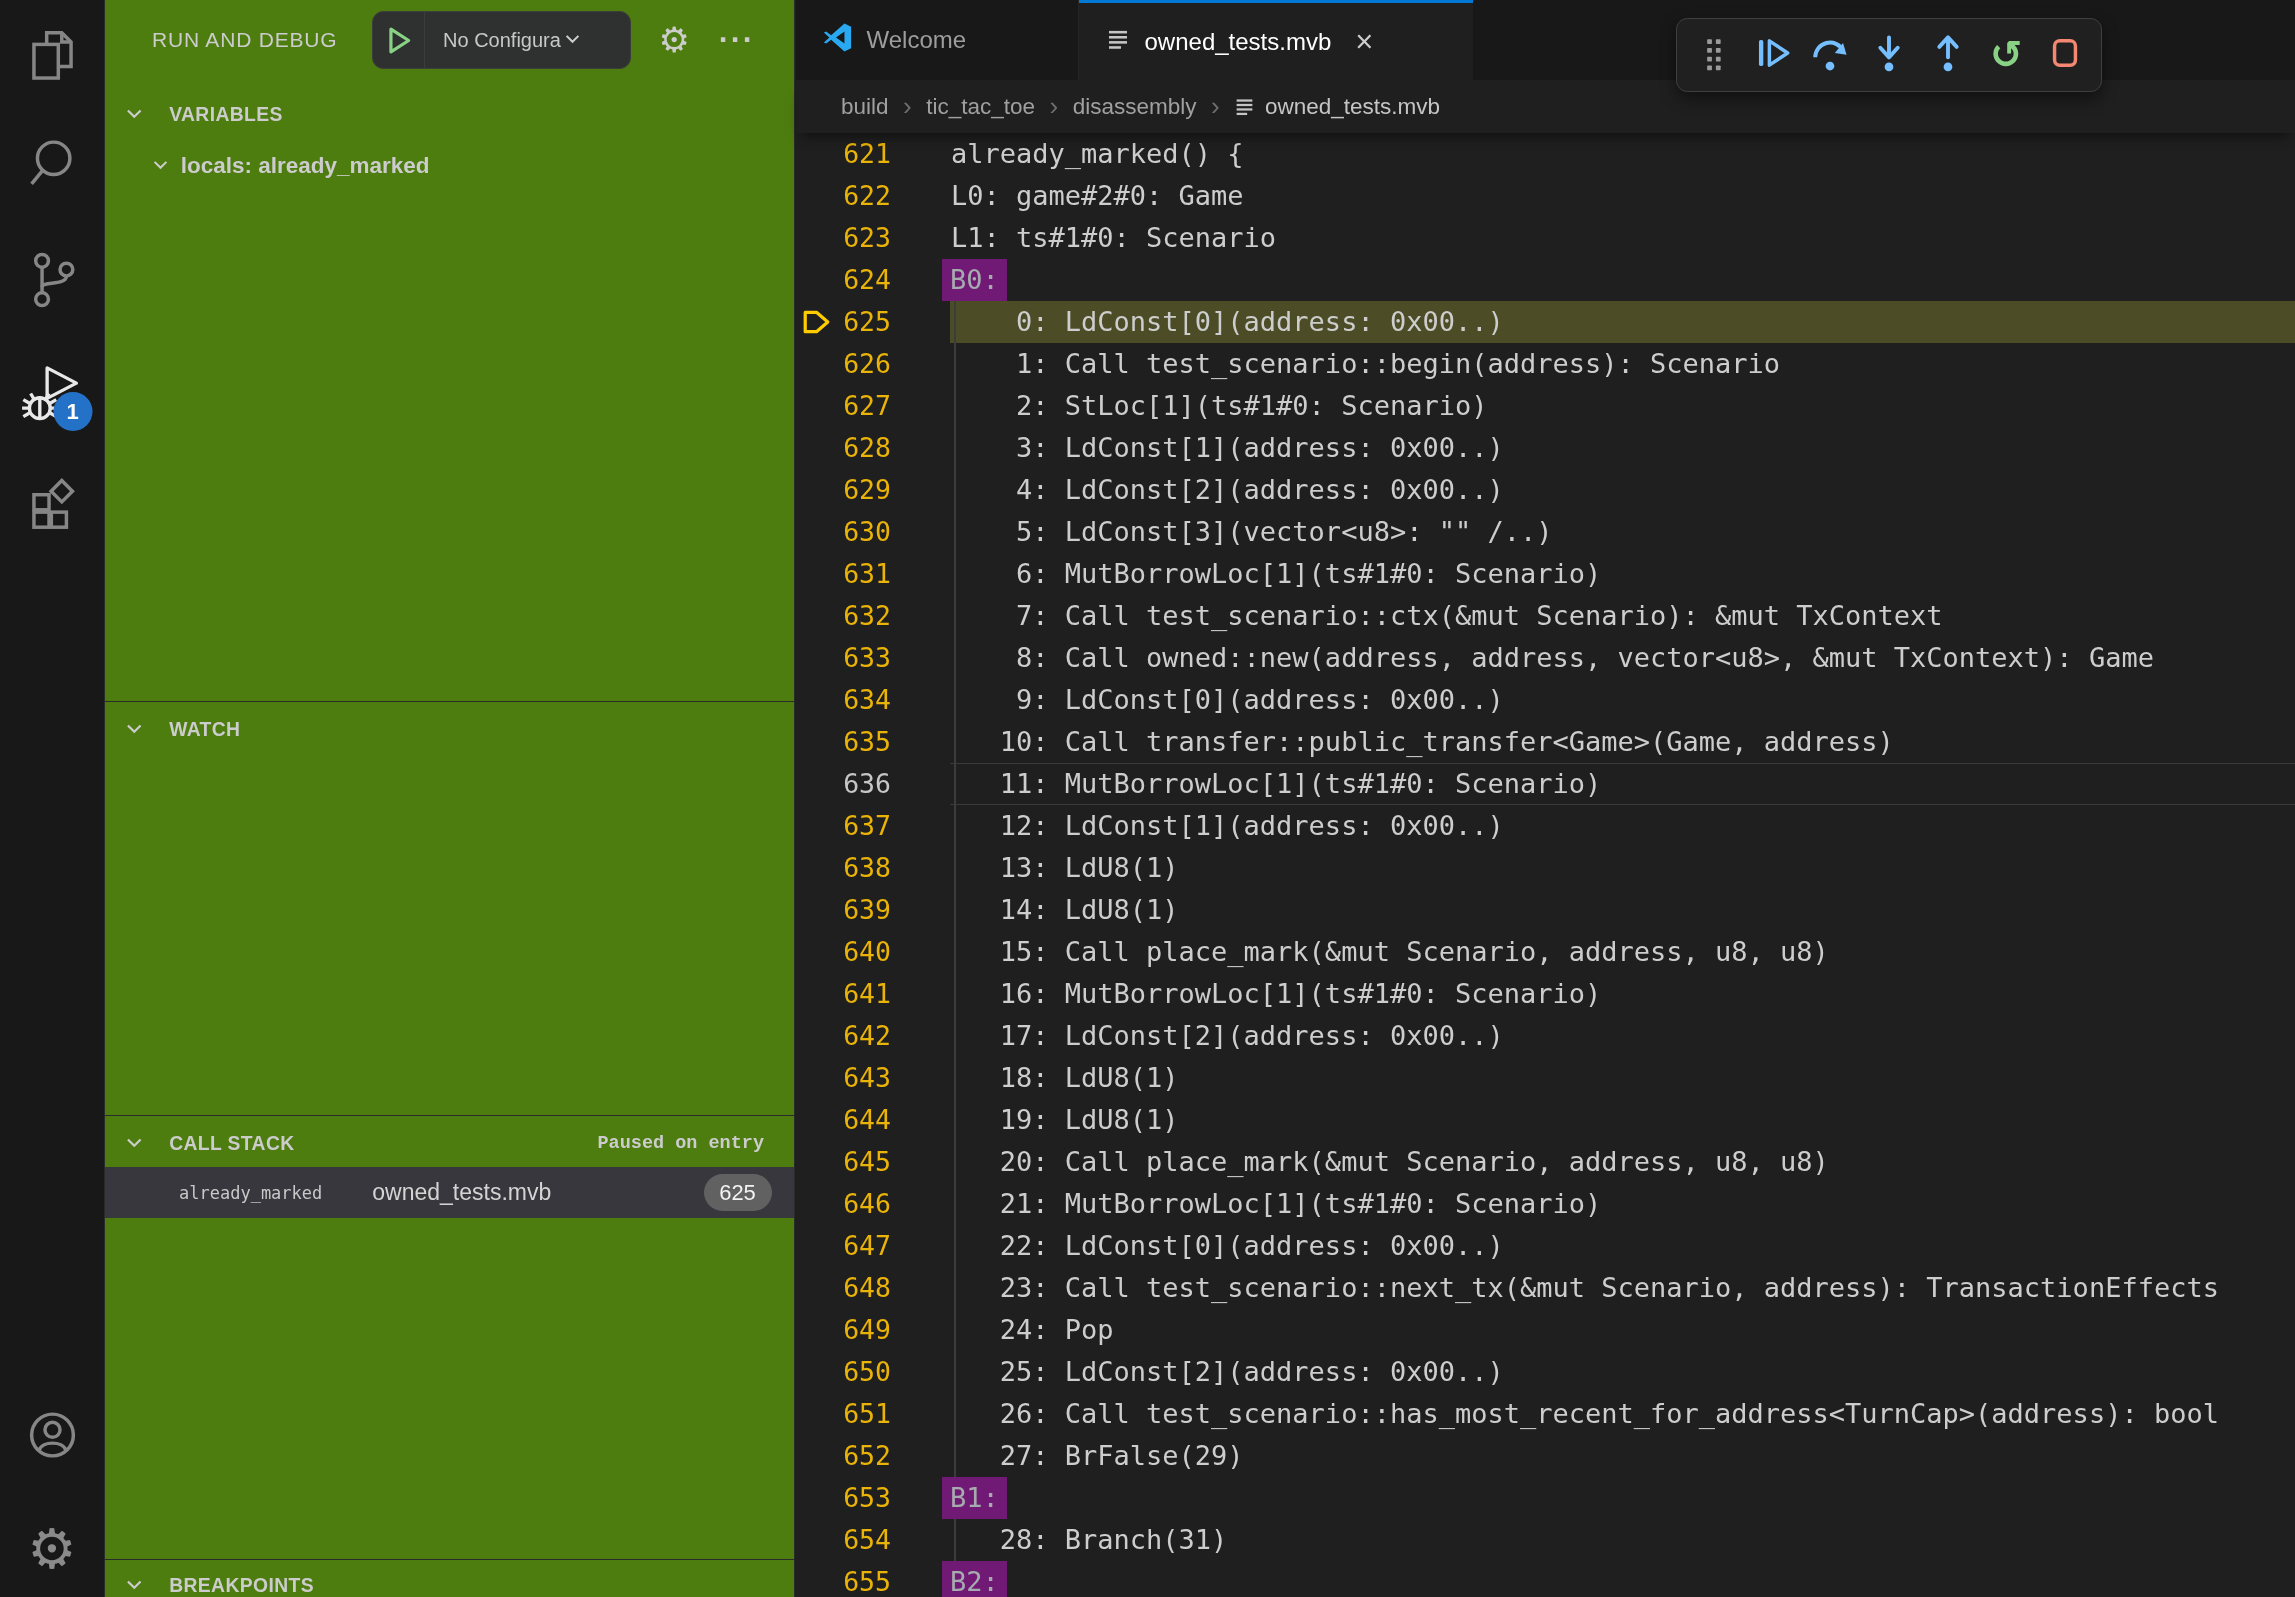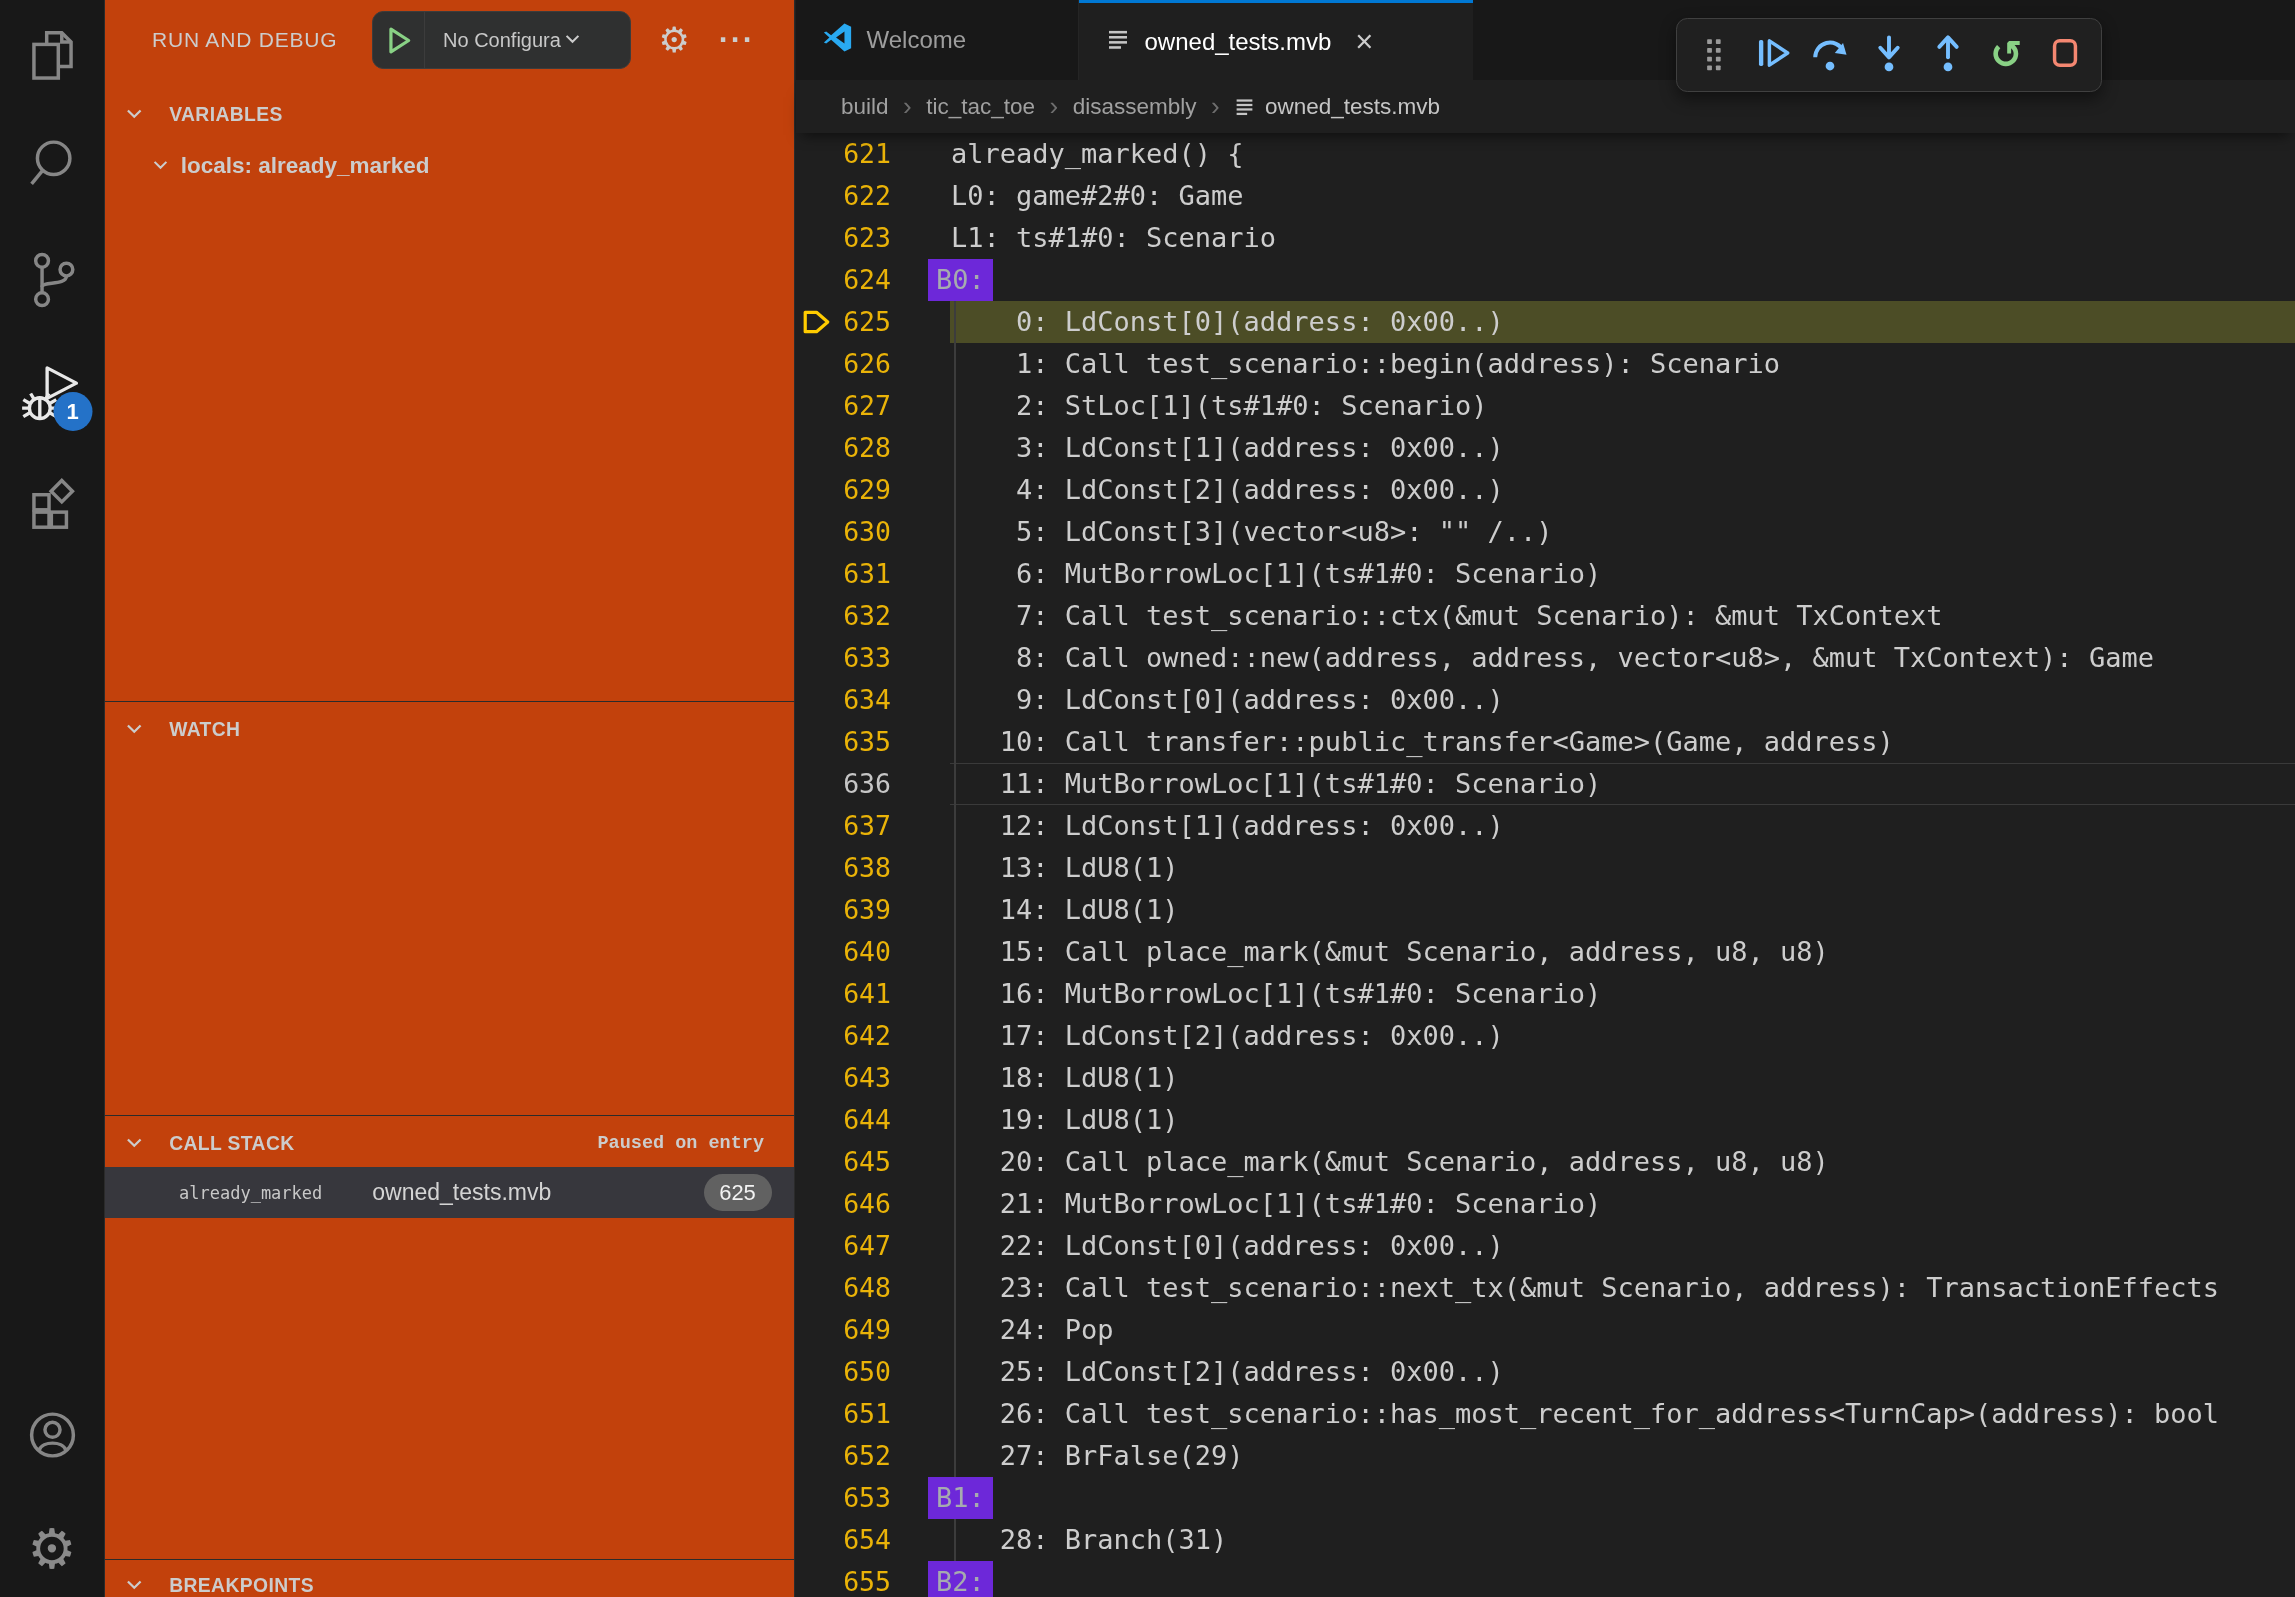--- a/index.html
+++ b/index.html
@@ -12,21 +12,21 @@
   .ab-item { position:absolute; left:50%; transform:translateX(-50%); width:61px; height:61px;
              display:flex; align-items:center; justify-content:center; color:#868686; }
   .ab-item svg { stroke:#868686; }
   .ab-item.active svg { stroke:#e8e8e8; }
   .ab-badge { position:absolute; right:-9.7px; bottom:-6.4px; width:39px; height:39px; border-radius:50%;
               background:#2472c8; color:#fff; font-size:22px; font-weight:700; display:flex;
               align-items:center; justify-content:center; }
   .glyph-gear { font-family:"DejaVu Sans", sans-serif; font-size:55px; color:#8a8a8a; line-height:1; }
 
   
-  .sidebar { position:absolute; left:105px; top:0; bottom:0; width:690px; background:#c2410c;
+  .sidebar { position:absolute; left:105px; top:0; bottom:0; width:690px; background:#4d7c0f;
              border-right:1.6px solid #2b2b2b; color:#cccccc; }
   .sb-header { position:absolute; top:0; left:0; right:0; height:80px; display:flex; align-items:center;
                padding-left:47px; }
   .sb-title { font-size:21px; letter-spacing:0.8px; color:#cccccc; white-space:nowrap; }
   .config-btn { margin-left:35px; width:259px; height:58px; background:#2f3030; border:0.8px solid #3c3c3c;
                 border-radius:11.3px; display:flex; align-items:center; overflow:hidden; }
   .config-btn .vsep { width:1.6px; height:56px; background:#3c3c3c; margin-left:11.3px; }
   .config-label { font-size:20px; color:#c8c8c8; margin-left:17.7px; white-space:nowrap; overflow:hidden;
                   max-width:145px; }
   .config-btn .chev { margin-left:1.6px; flex:none; }
@@ -81,21 +81,21 @@
   .code-row { position:relative; height:42px; display:flex; align-items:center; }
   .code-row.exec::before { content:""; position:absolute; left:154px; right:0; top:0; bottom:0;
                            background:#4c4d26; z-index:0; }
   .code-row.cursor::before { content:""; position:absolute; left:154px; right:0; top:0; bottom:0;
                              border-top:1.6px solid #3a3a3a; border-bottom:1.6px solid #3a3a3a; z-index:0; }
   .gutter { width:95px; flex:none; text-align:right; font-family:"DejaVu Sans Mono", monospace;
             font-size:26.5px; line-height:42px; color:#eab308; position:relative; z-index:2; }
   .code-row.cursor .gutter { color:#c6c6c6; }
   .code-text { margin-left:60px; font-family:"DejaVu Sans Mono", monospace; font-size:27px;
                line-height:42px; color:#cdcdcd; white-space:pre; position:relative; z-index:2; }
-  .code-text.block-label { background:#6d28d9; color:#a6abaf; padding:0 8px; margin-left:37px; }
+  .code-text.block-label { background:#701a75; color:#a6abaf; padding:0 8px; margin-left:51px; }
   .exec-marker { position:absolute; left:6.4px; top:8px; z-index:2; }
 </style>
 </head>
 <body>
 
 <div class="activity-bar">
   <div class="ab-item" style="top:27px">
     <span>
       <svg width="58" height="58" viewBox="0 0 100 100" fill="none" stroke-width="6">
         <path d="M40 10 H66 L82 26 V68 H40 Z"></path>

